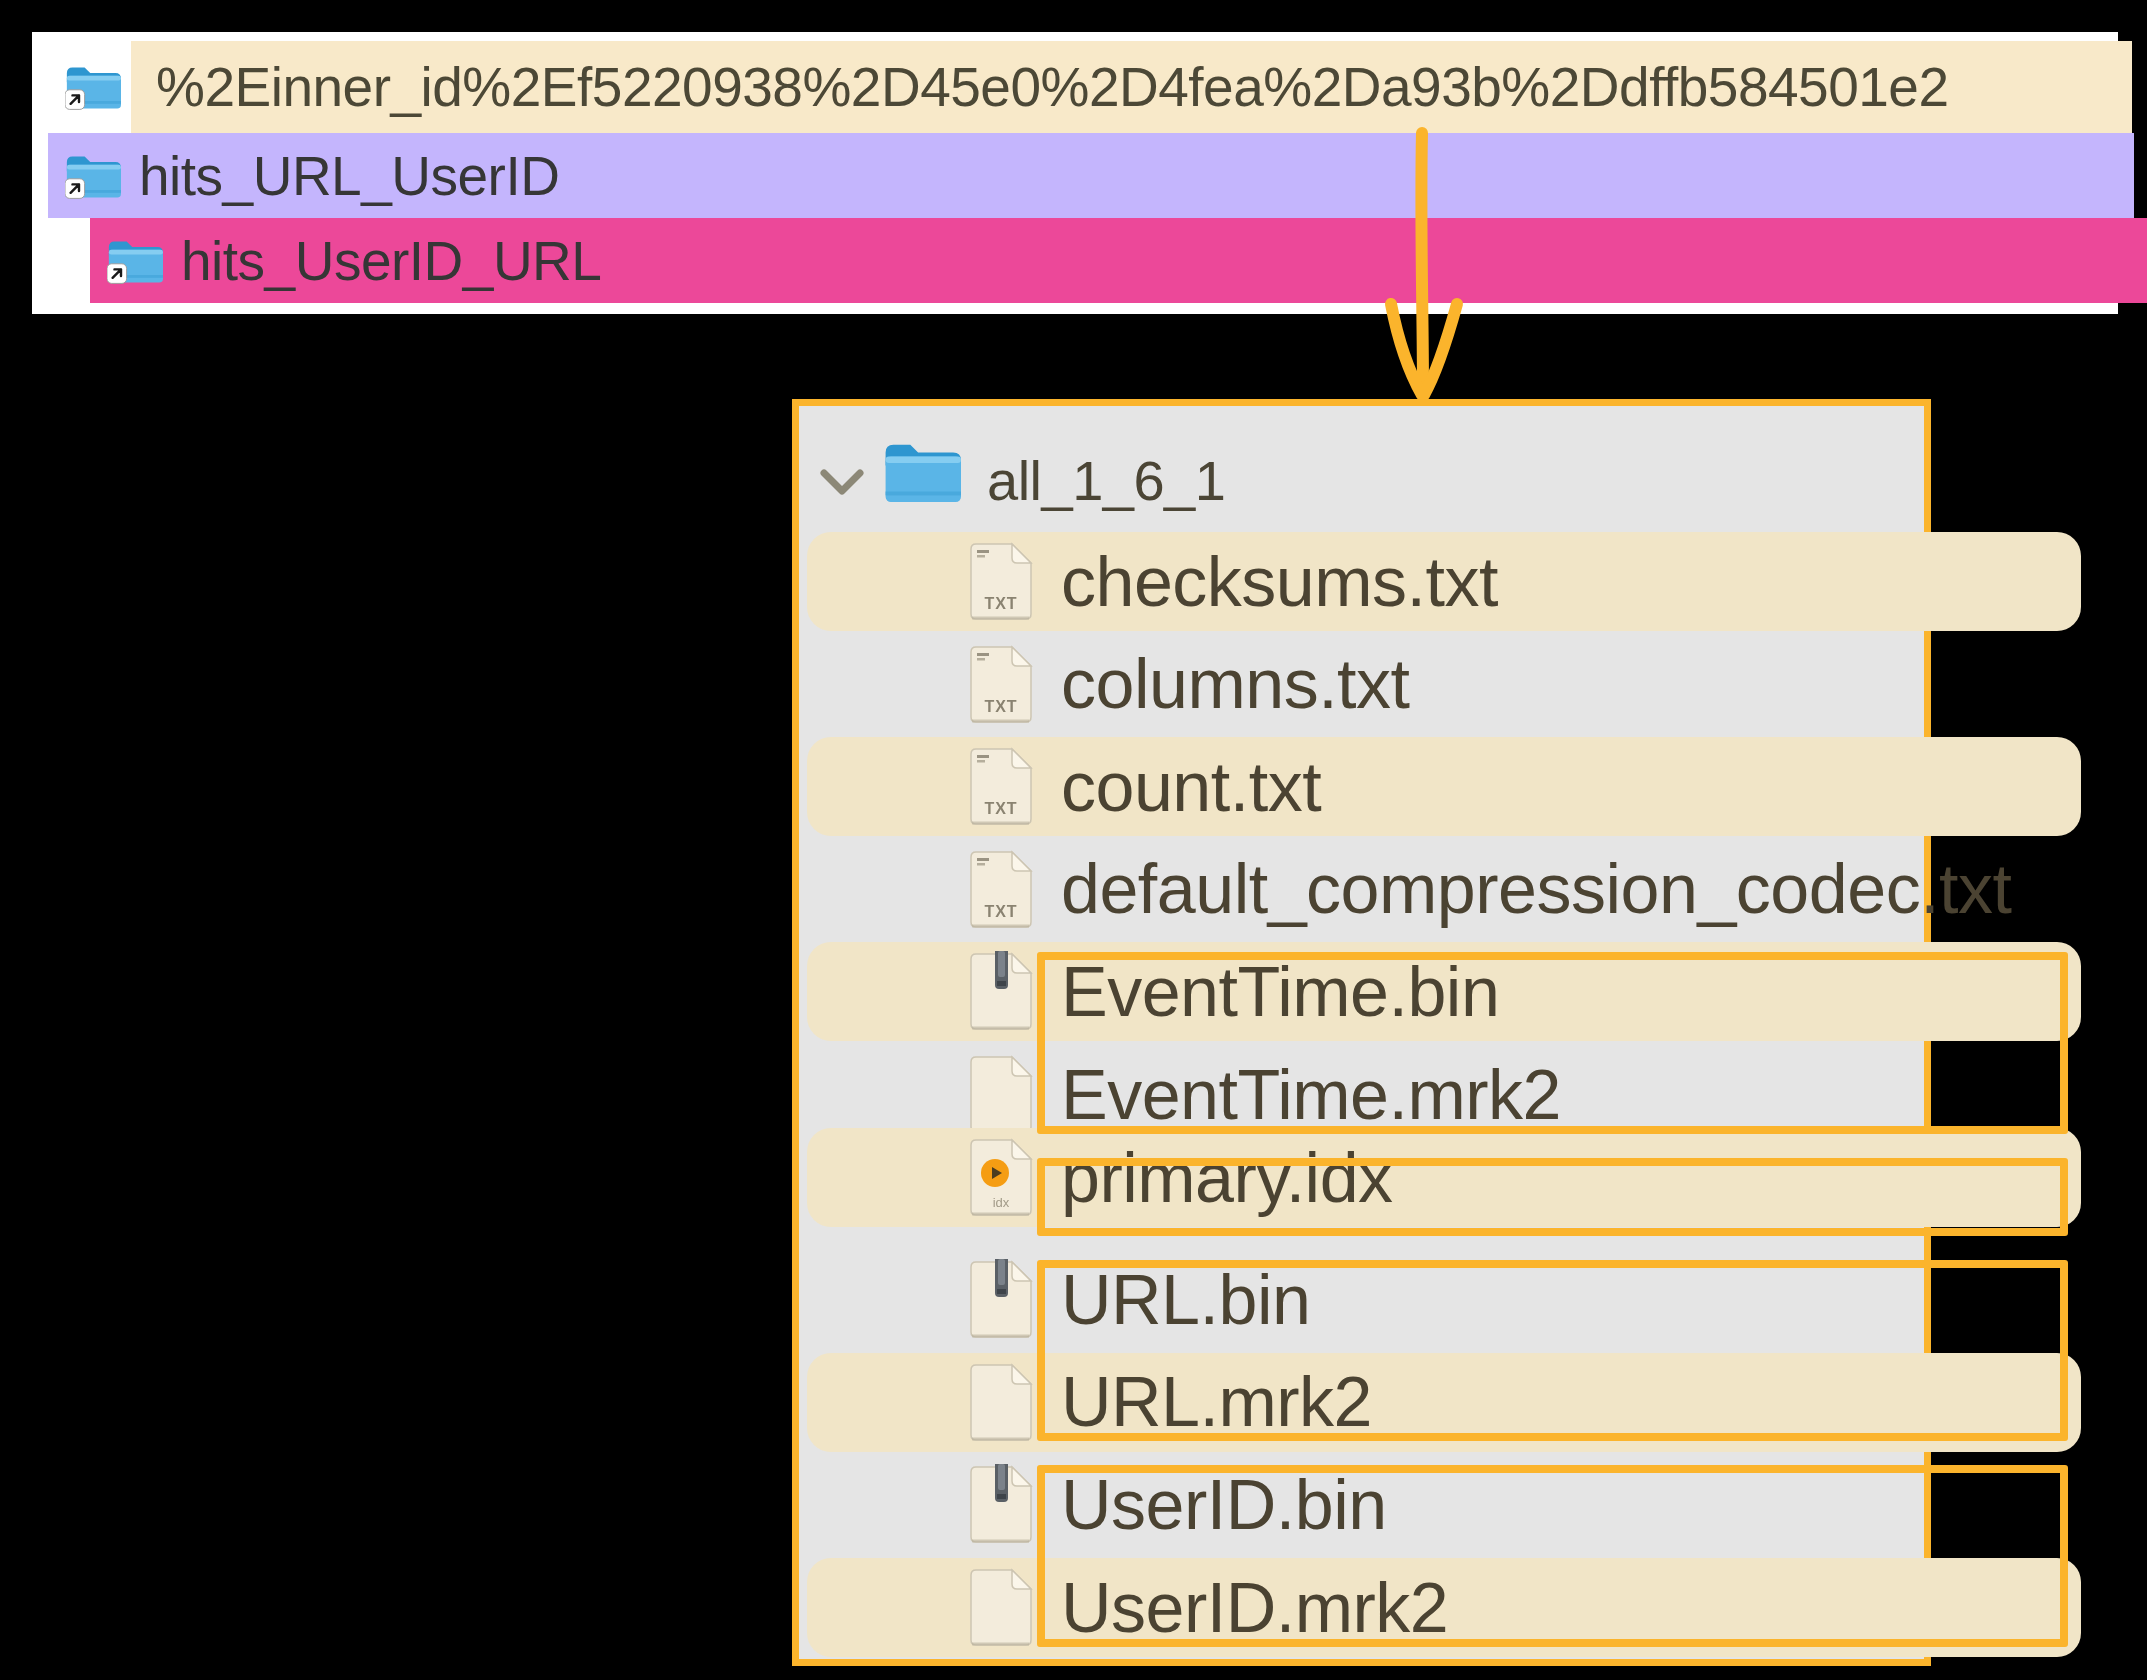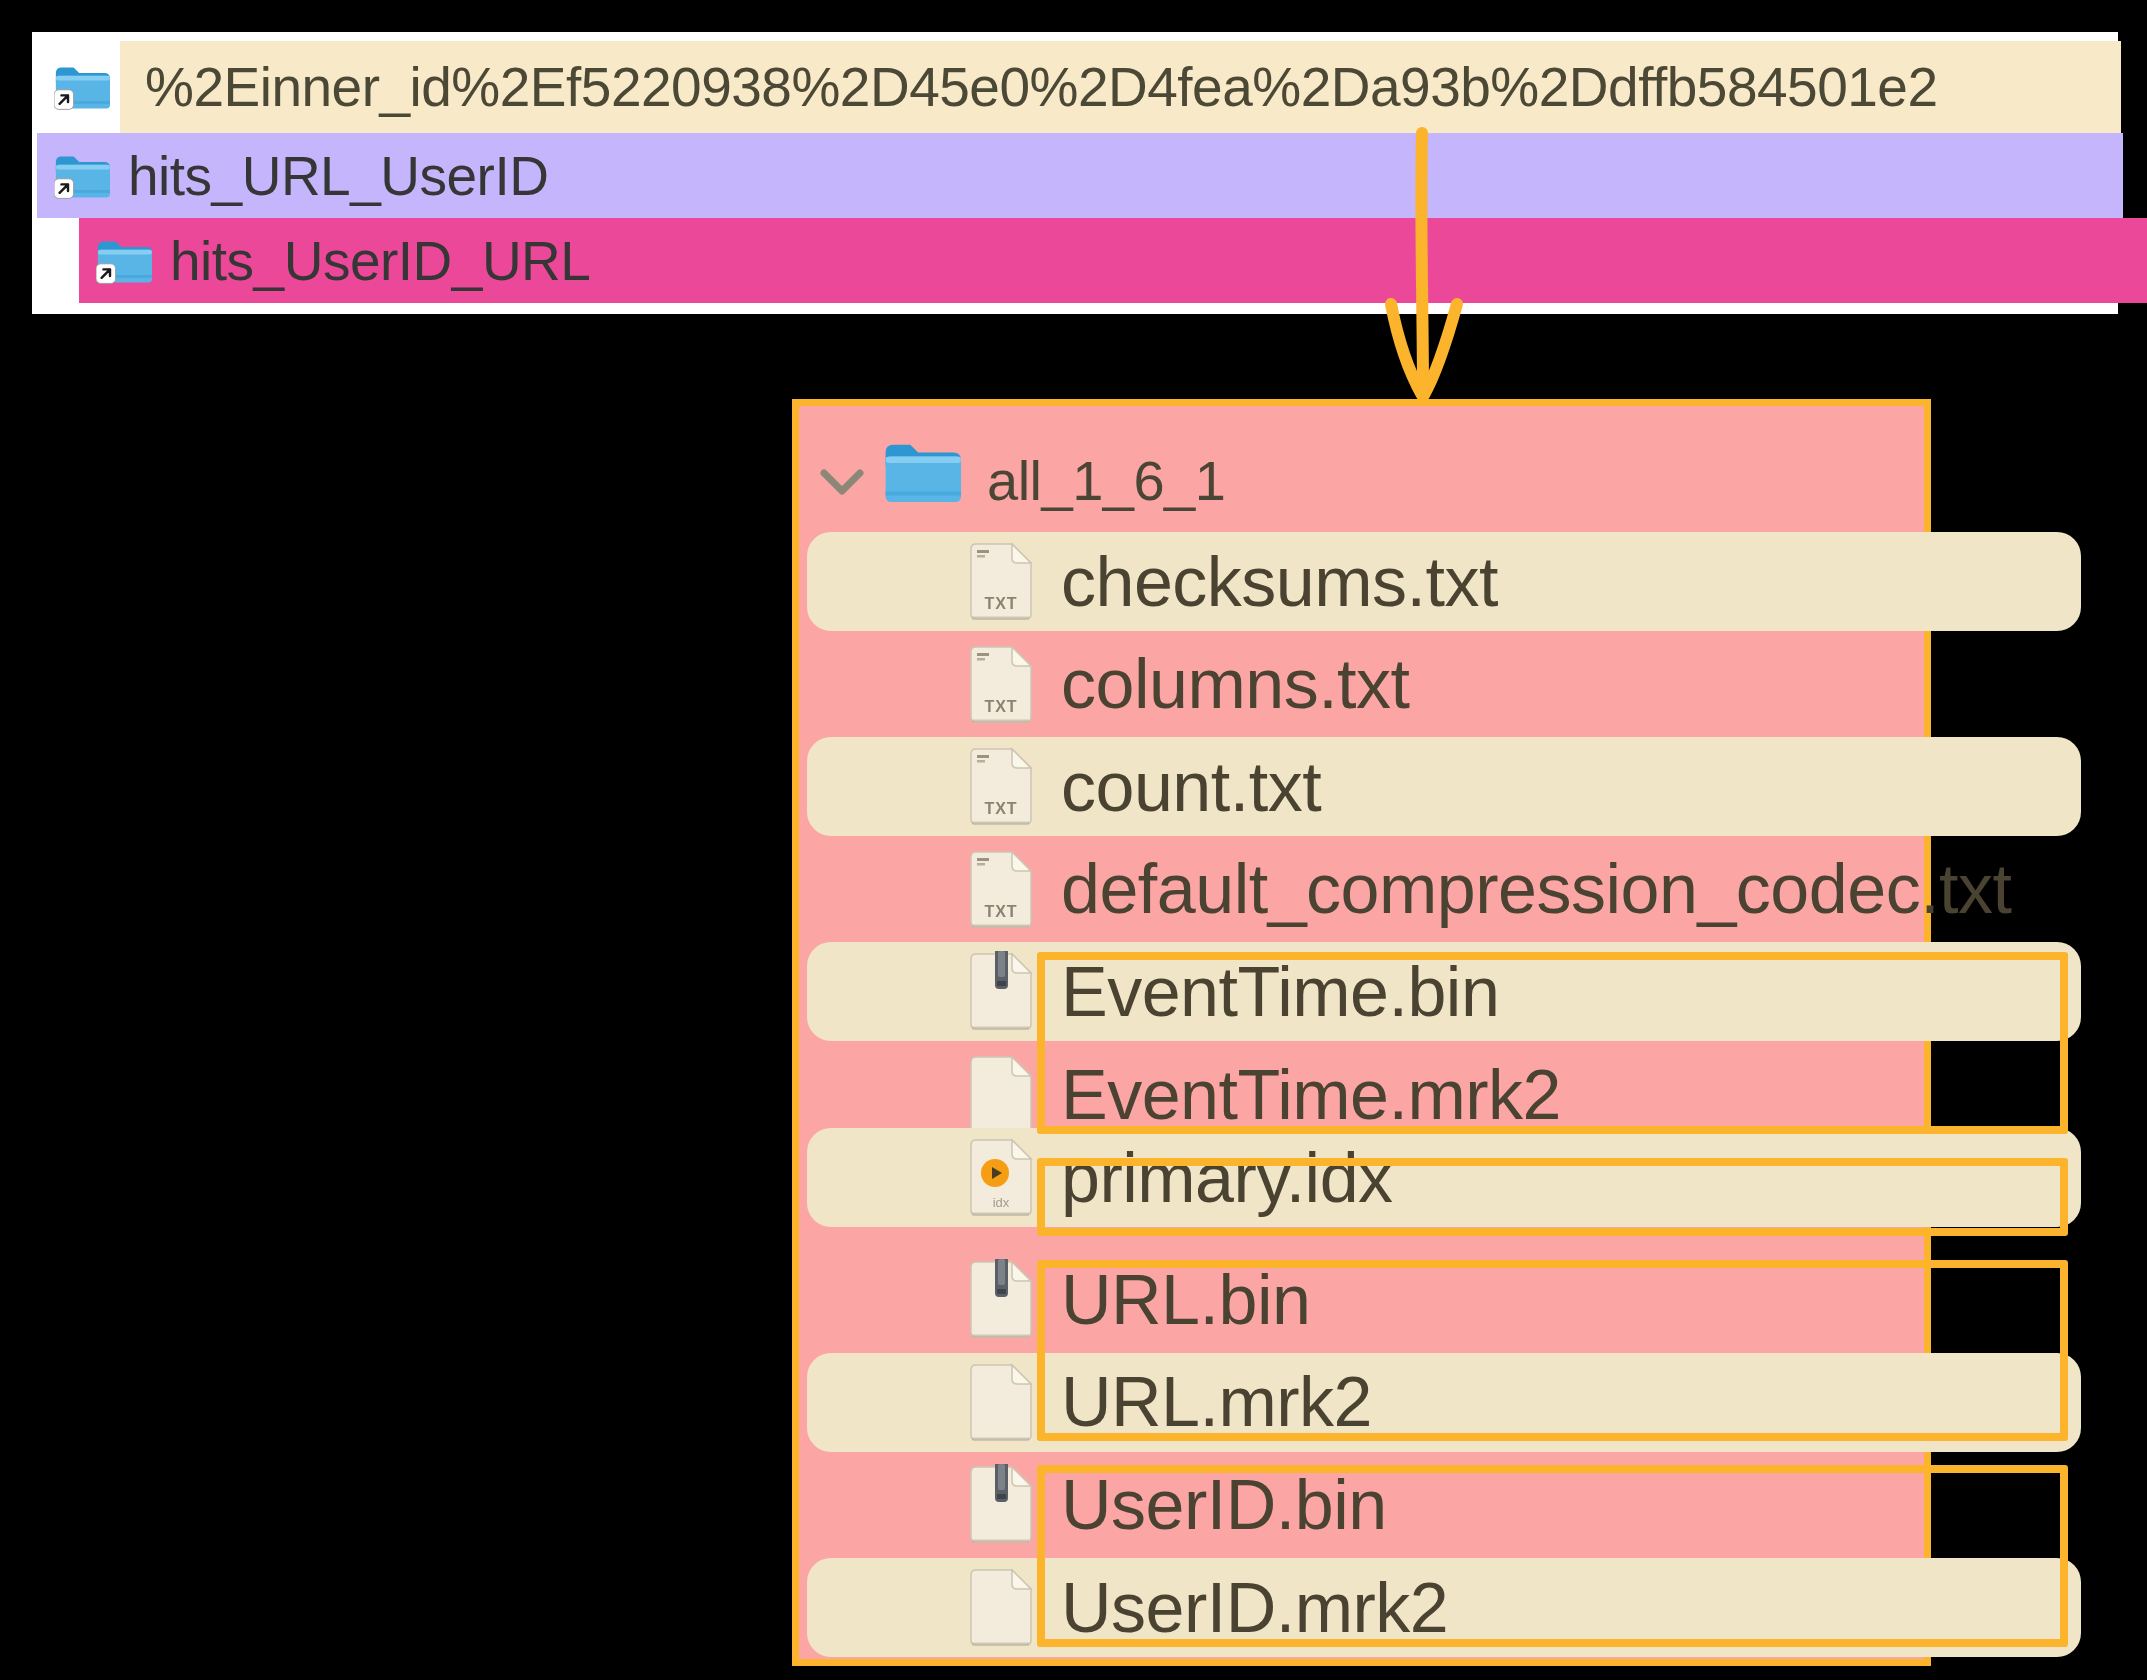--- a/index.html
+++ b/index.html
@@ -5,39 +5,39 @@
   html,body{margin:0;padding:0;}
   body{
     width:2147px;height:1680px;background:#000;overflow:hidden;position:relative;
     font-family:"Liberation Sans","DejaVu Sans",sans-serif;
   }
   
   .top-panel{
     position:absolute;left:32px;top:32px;width:2086px;height:282px;
     background:#ffffff;
   }
-  .trow{position:absolute;left:5px;width:100%;}
+  .trow{position:absolute;left:16px;width:100%;}
   .trow1{top:9px;height:92px;}
   .trow2{top:101px;height:85px;background:#c4b5fd;}
   .trow3{top:186px;height:85px;background:#ec4899;margin-left:42px;}
   .t-folder{position:absolute;left:17px;top:50%;transform:translateY(-50%);width:56px;height:48px;}
   .t-hl{
     position:absolute;left:83px;right:2px;top:0;bottom:0;background:#f8e9c9;
   }
   .t-name{
     position:absolute;left:91px;top:0;bottom:0;display:flex;align-items:center;
     font-size:55px;color:#363636;letter-spacing:-0.5px;white-space:nowrap;
   }
   .trow1 .t-name{left:108px;color:#4c4836;}
   
   .arrow-svg{position:absolute;left:0;top:0;pointer-events:none;}
   
   .part-panel{
     position:absolute;left:792px;top:399px;width:1139px;height:1267px;
-    box-sizing:border-box;border:7px solid #fbb42c;background:#fca5a5;
+    box-sizing:border-box;border:7px solid #fbb42c;background:#e5e5e5;
   }
   .folder-row{position:absolute;left:0;top:24px;width:100%;height:100px;}
   .chev{position:absolute;left:21px;top:37px;width:44px;height:30px;}
   .b-folder{position:absolute;left:84px;top:9px;width:78px;height:72px;}
   .b-folder-name{
     position:absolute;left:188px;top:0;height:100px;display:flex;align-items:center;
     font-size:56px;color:#4b4535;letter-spacing:-0.5px;
   }
   .frow{position:absolute;left:0;width:1292px;height:103px;}
   .frow.striped{}

